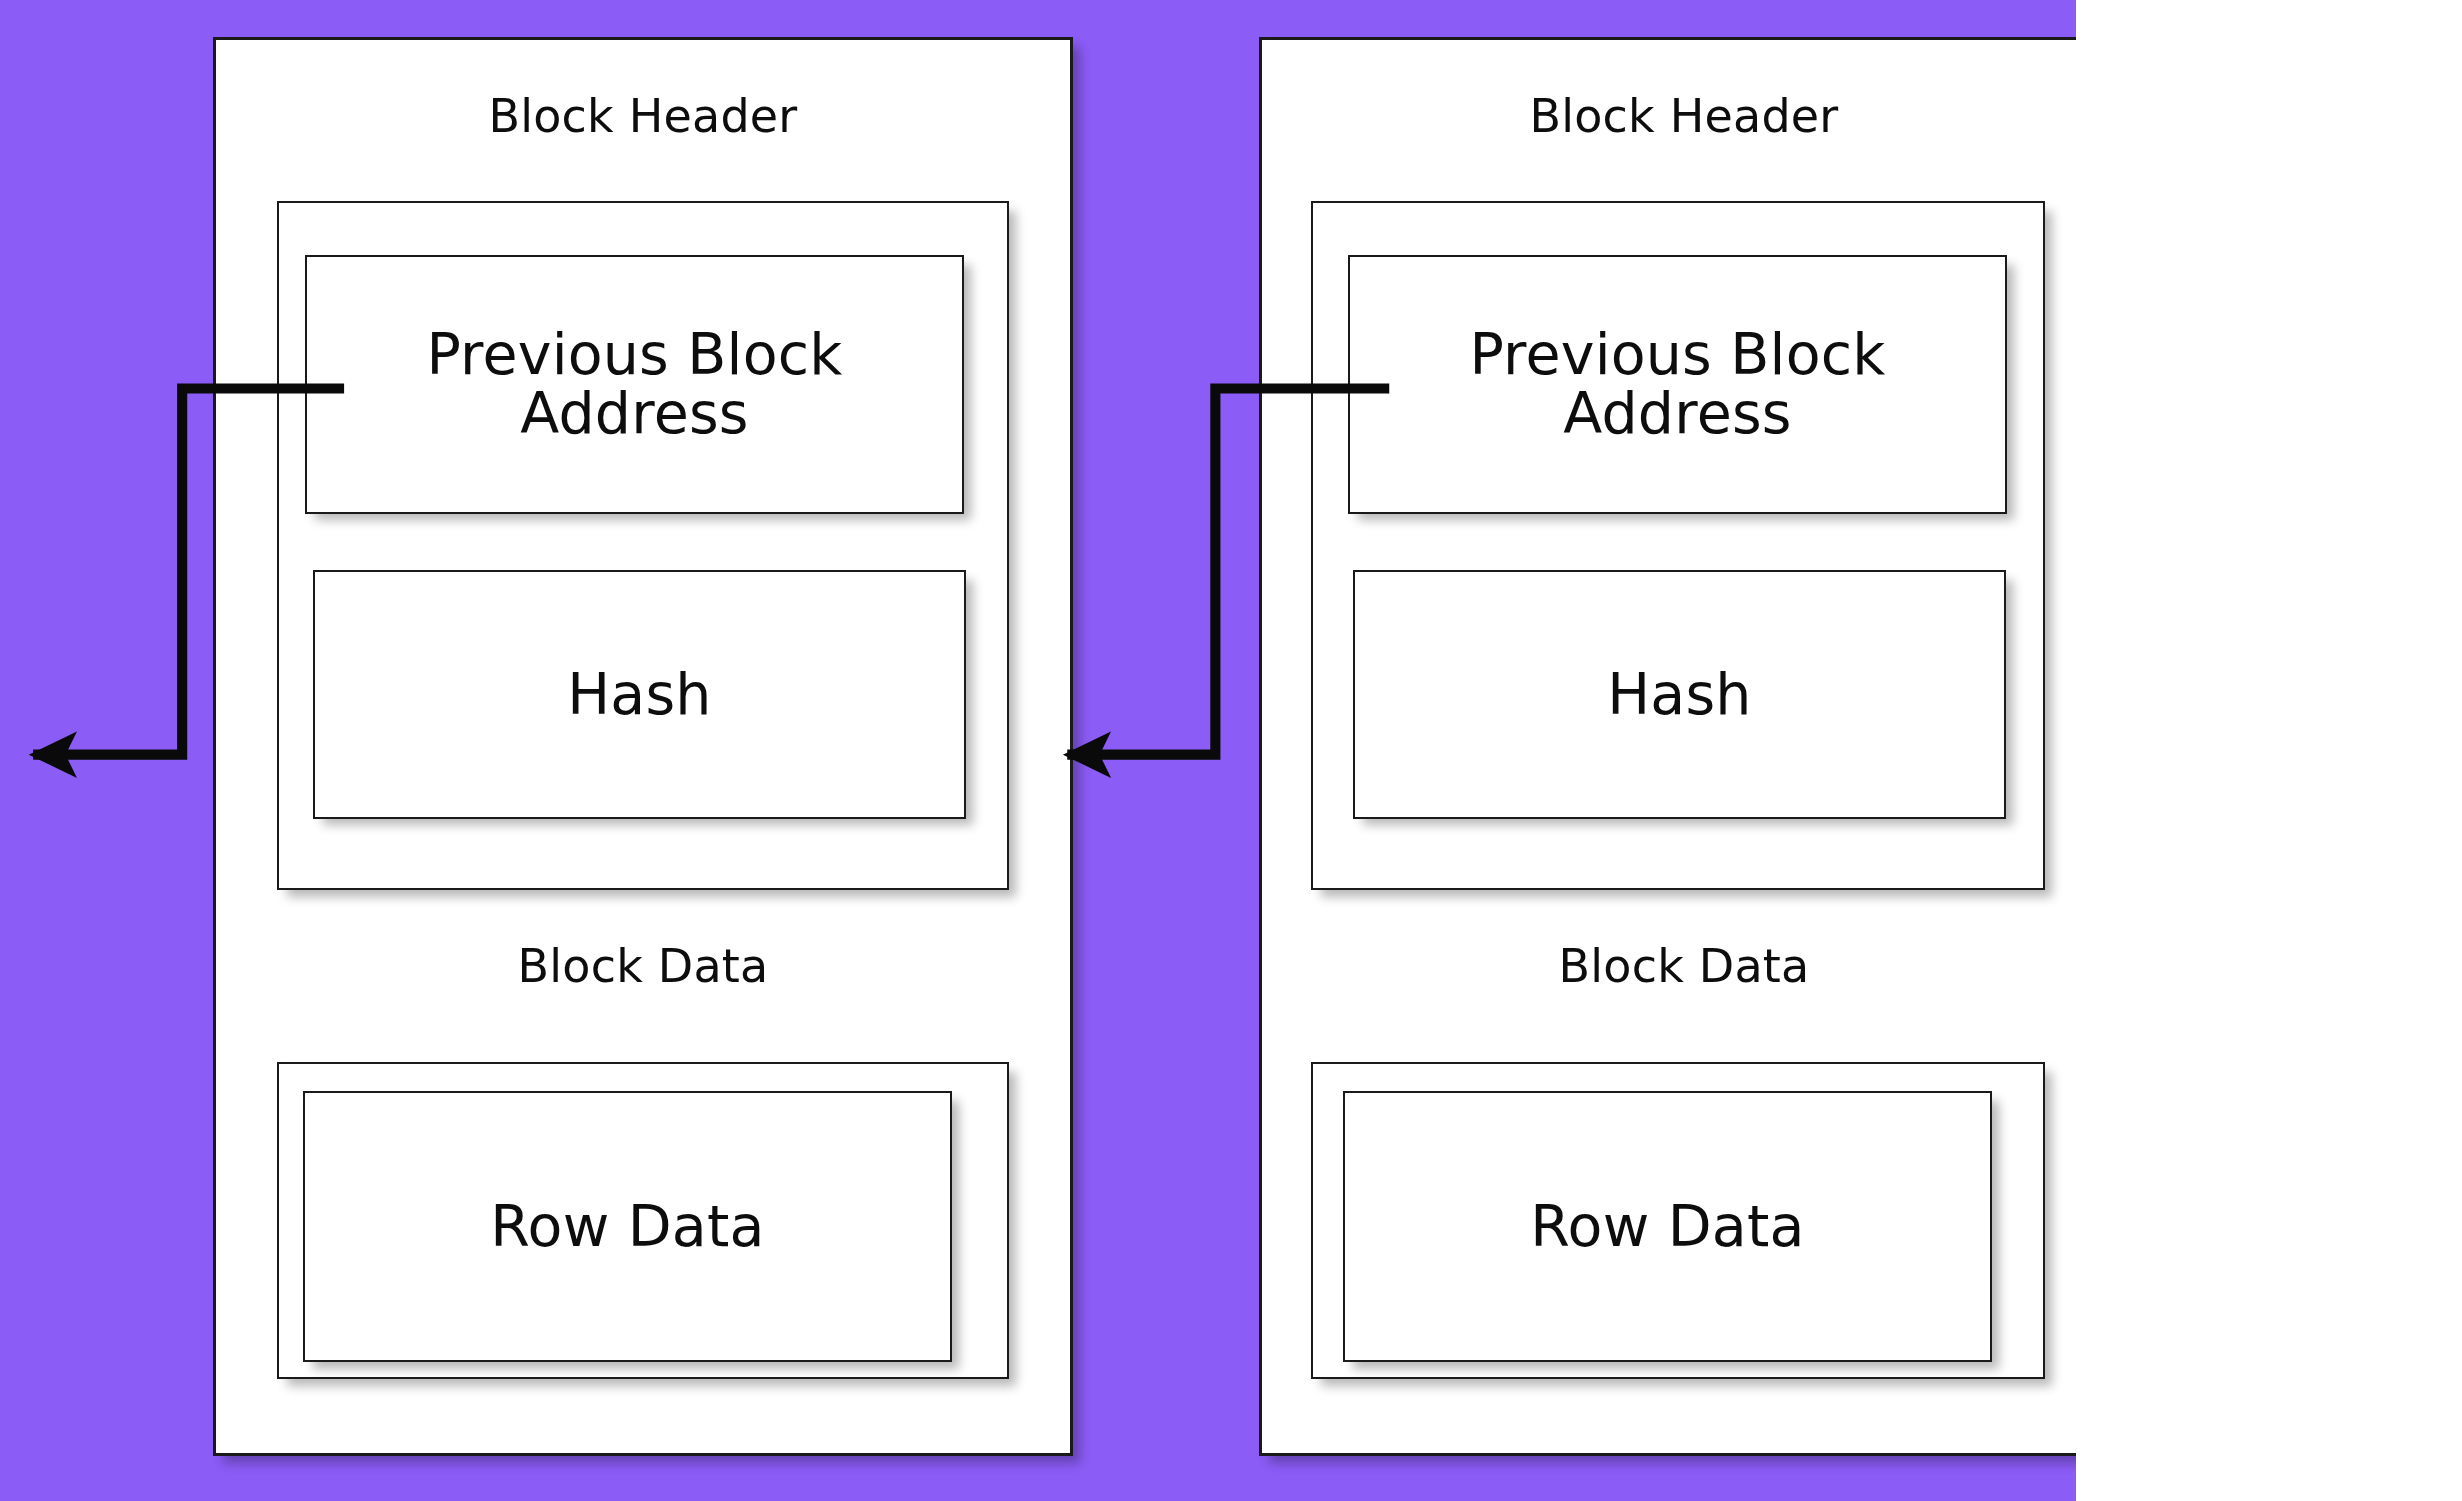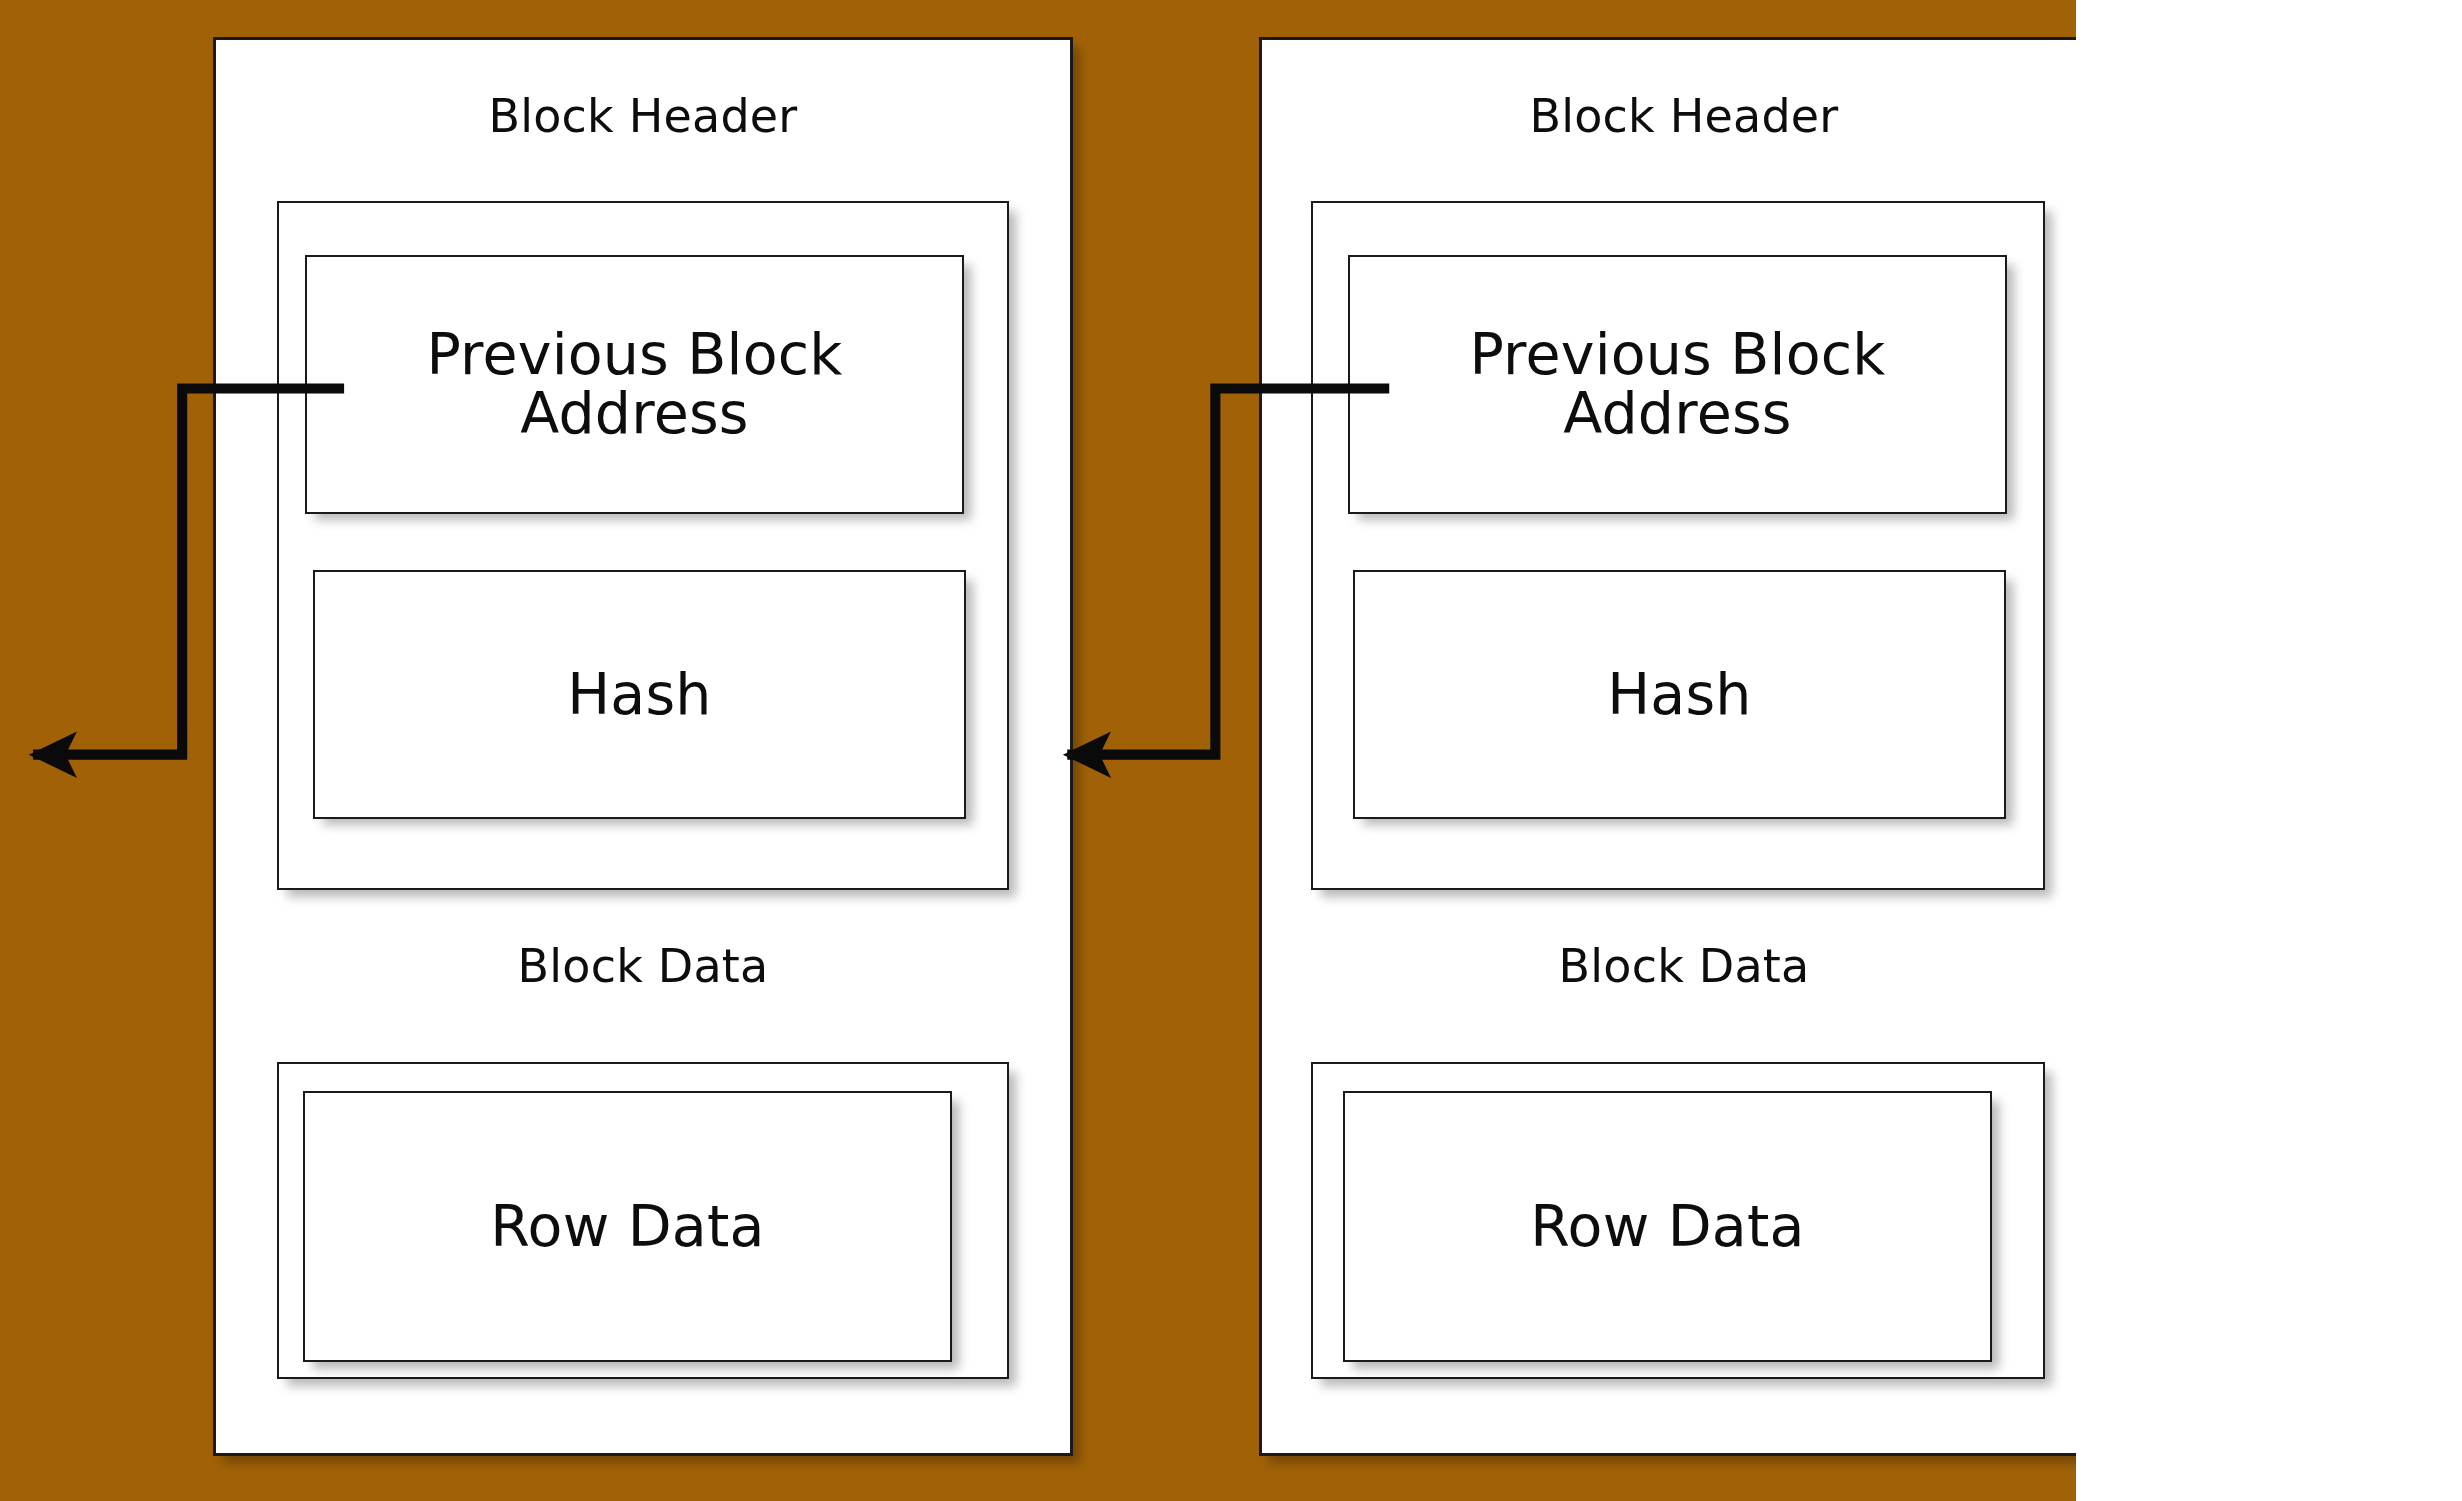--- a/index.html
+++ b/index.html
@@ -8,21 +8,21 @@
     padding: 0;
     background: #ffffff;
   }
   body {
     font-family: "DejaVu Sans", sans-serif;
   }
   #canvas {
     position: relative;
     width: 2076px;
     height: 1502px;
-    background: #a16207;
+    background: #8b5cf6;
     overflow: hidden;
   }
 
   
   .box {
     position: absolute;
     background: #ffffff;
     box-sizing: border-box;
     border: 3.7px solid #1a1a1a;
     box-shadow: 8.3px 8.3px 10px -1.8px rgba(0,0,0,0.28);

